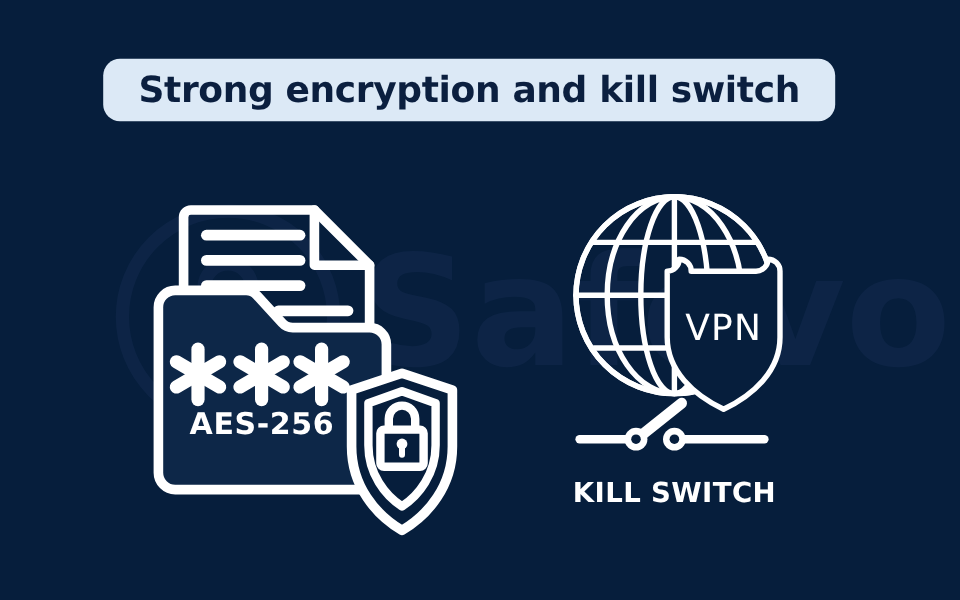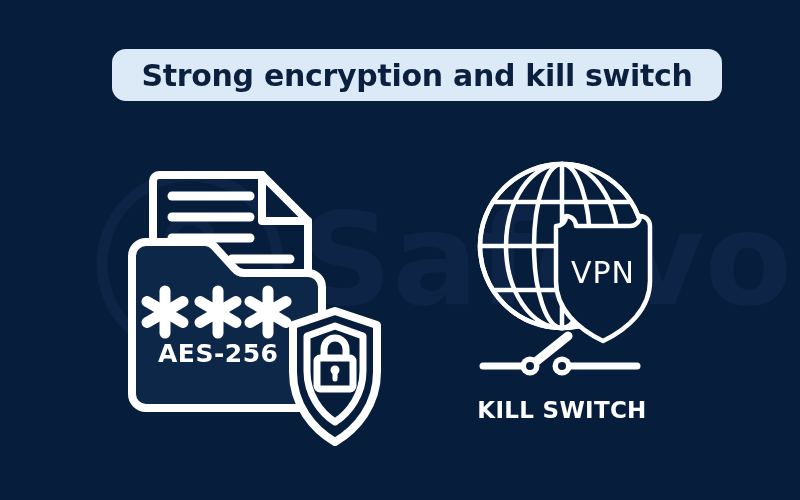--- a/index.html
+++ b/index.html
@@ -25,21 +25,21 @@
     left: 0;
     top: 186px;
     width: 800px;
     height: 160px;
     pointer-events: none;
     user-select: none;
   }
   
   #title-pill {
     position: absolute;
-    left: 112px;
+    left: 86px;
     top: 49px;
     width: 610px;
     height: 52px;
     background: #DCE9F6;
     border-radius: 14px;
     display: flex;
     align-items: center;
     justify-content: center;
   }
   #title-text {

